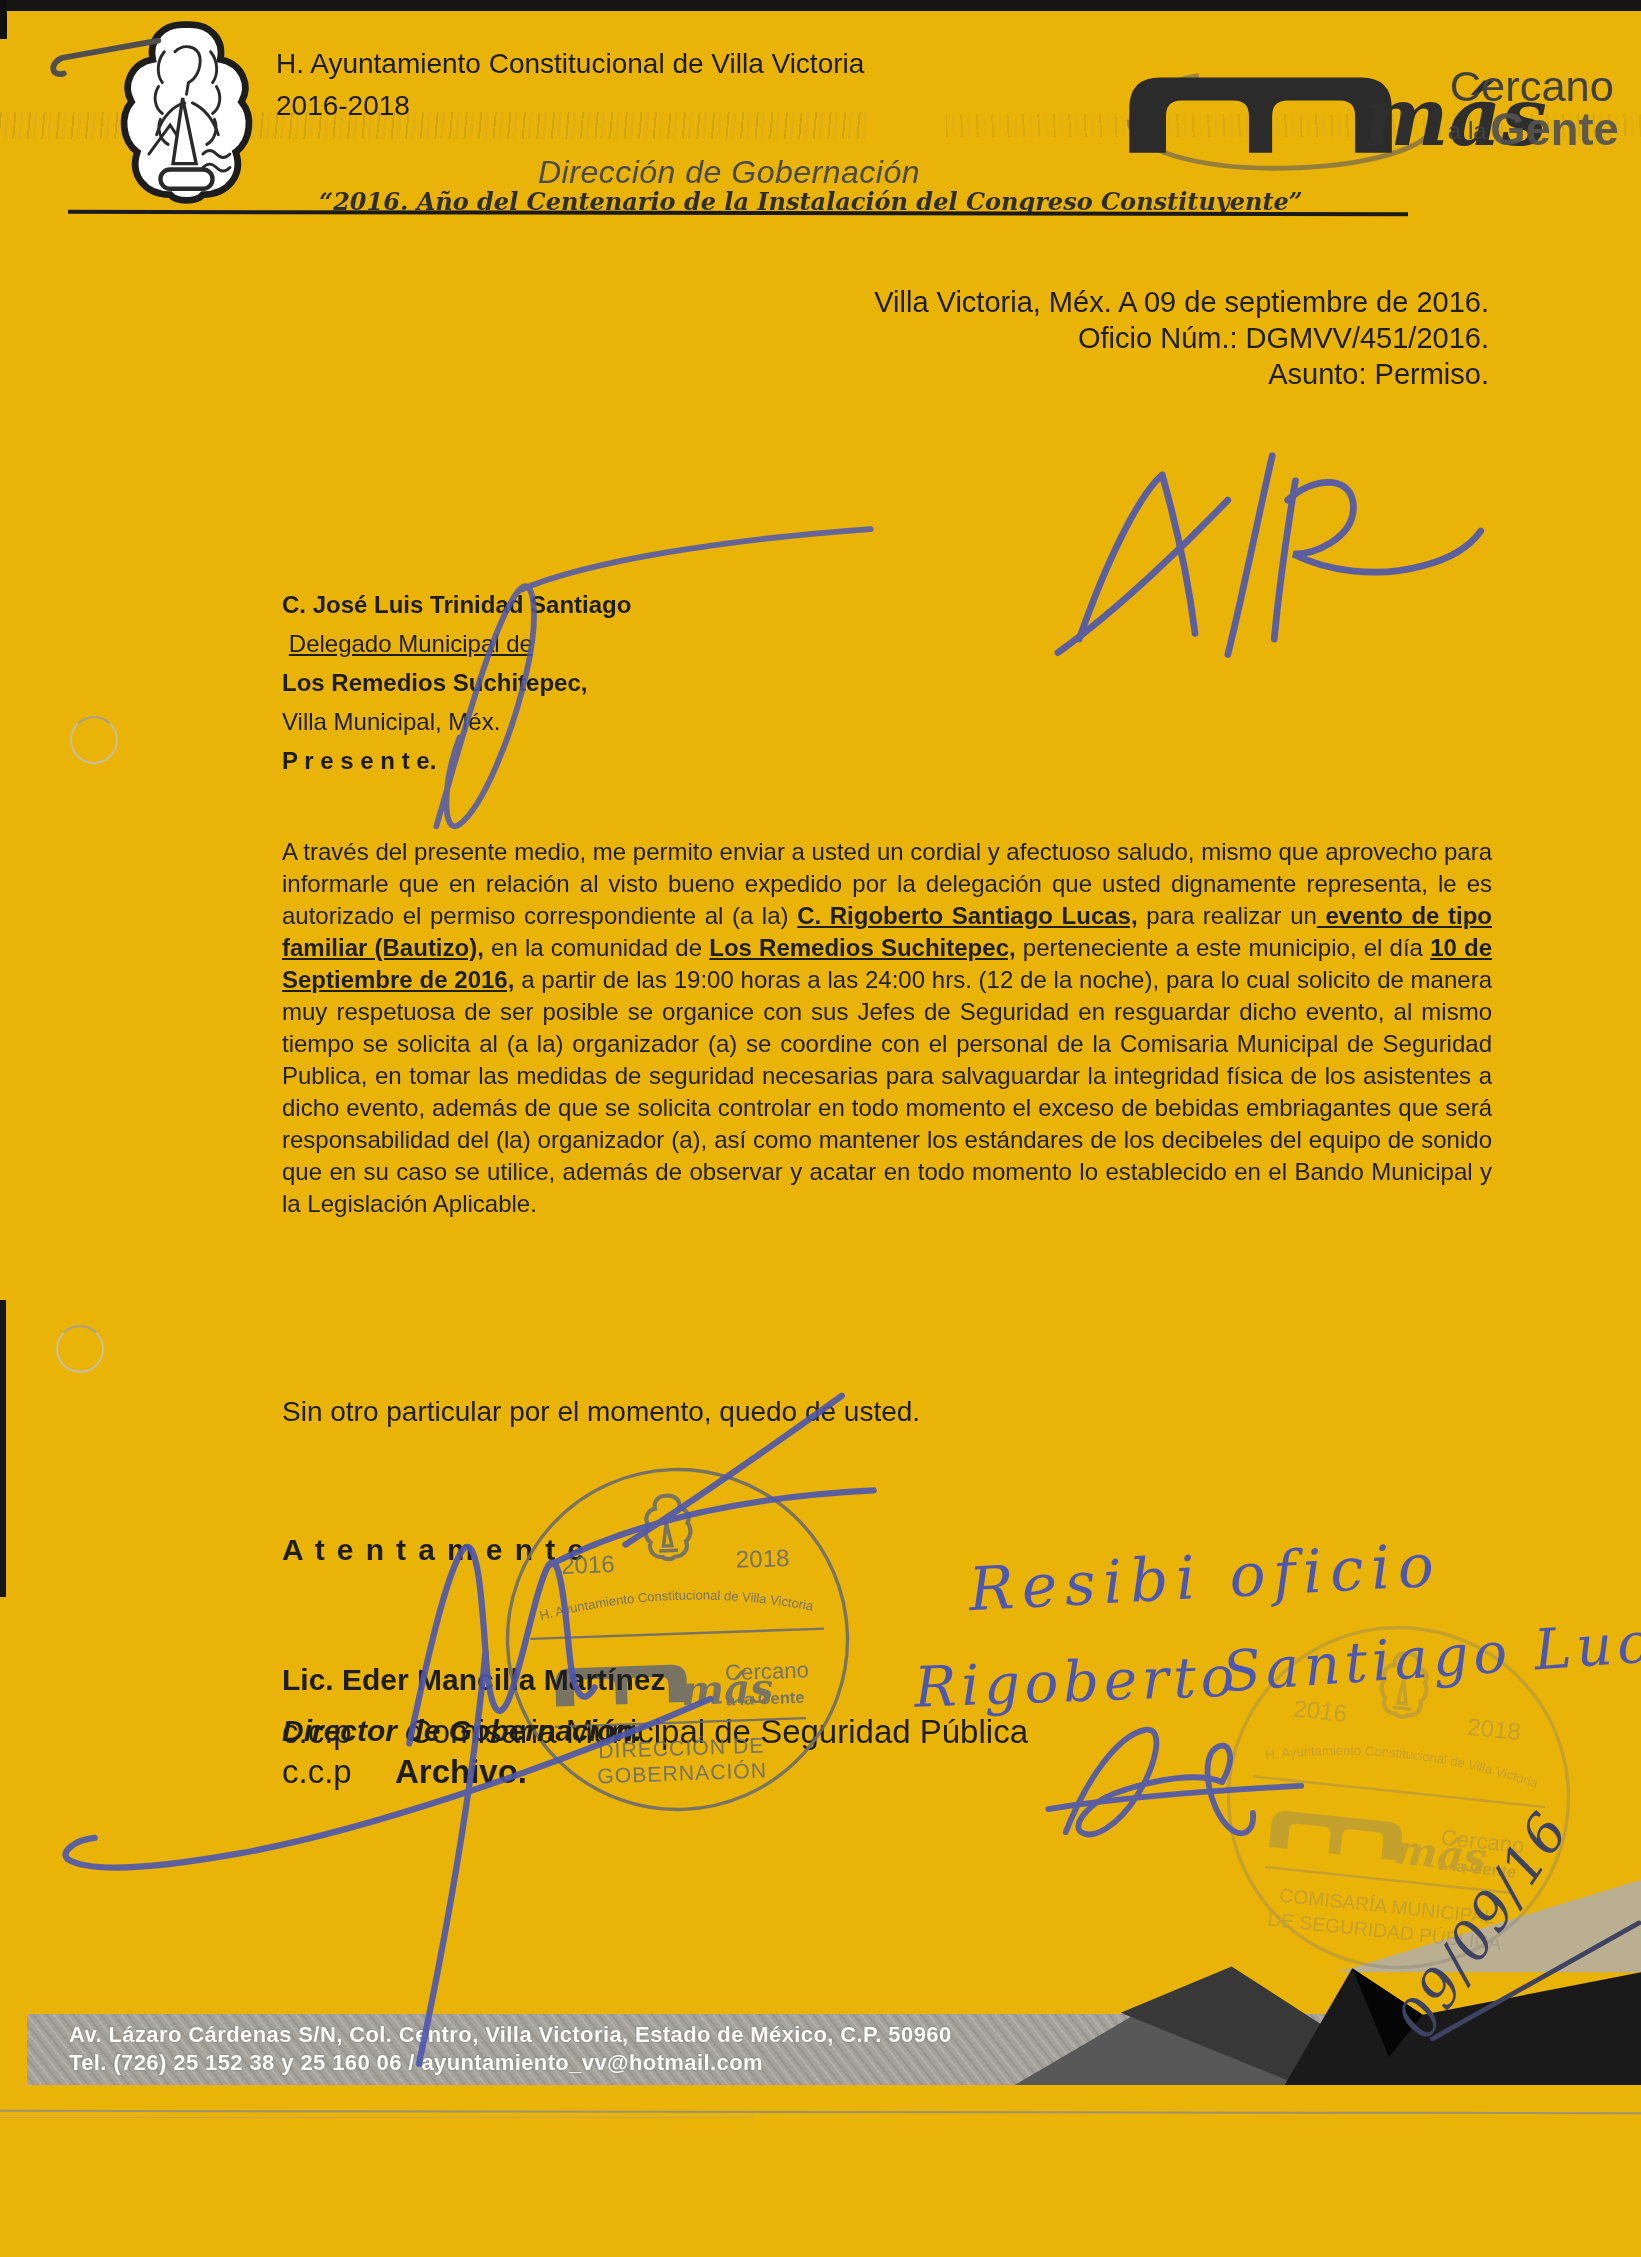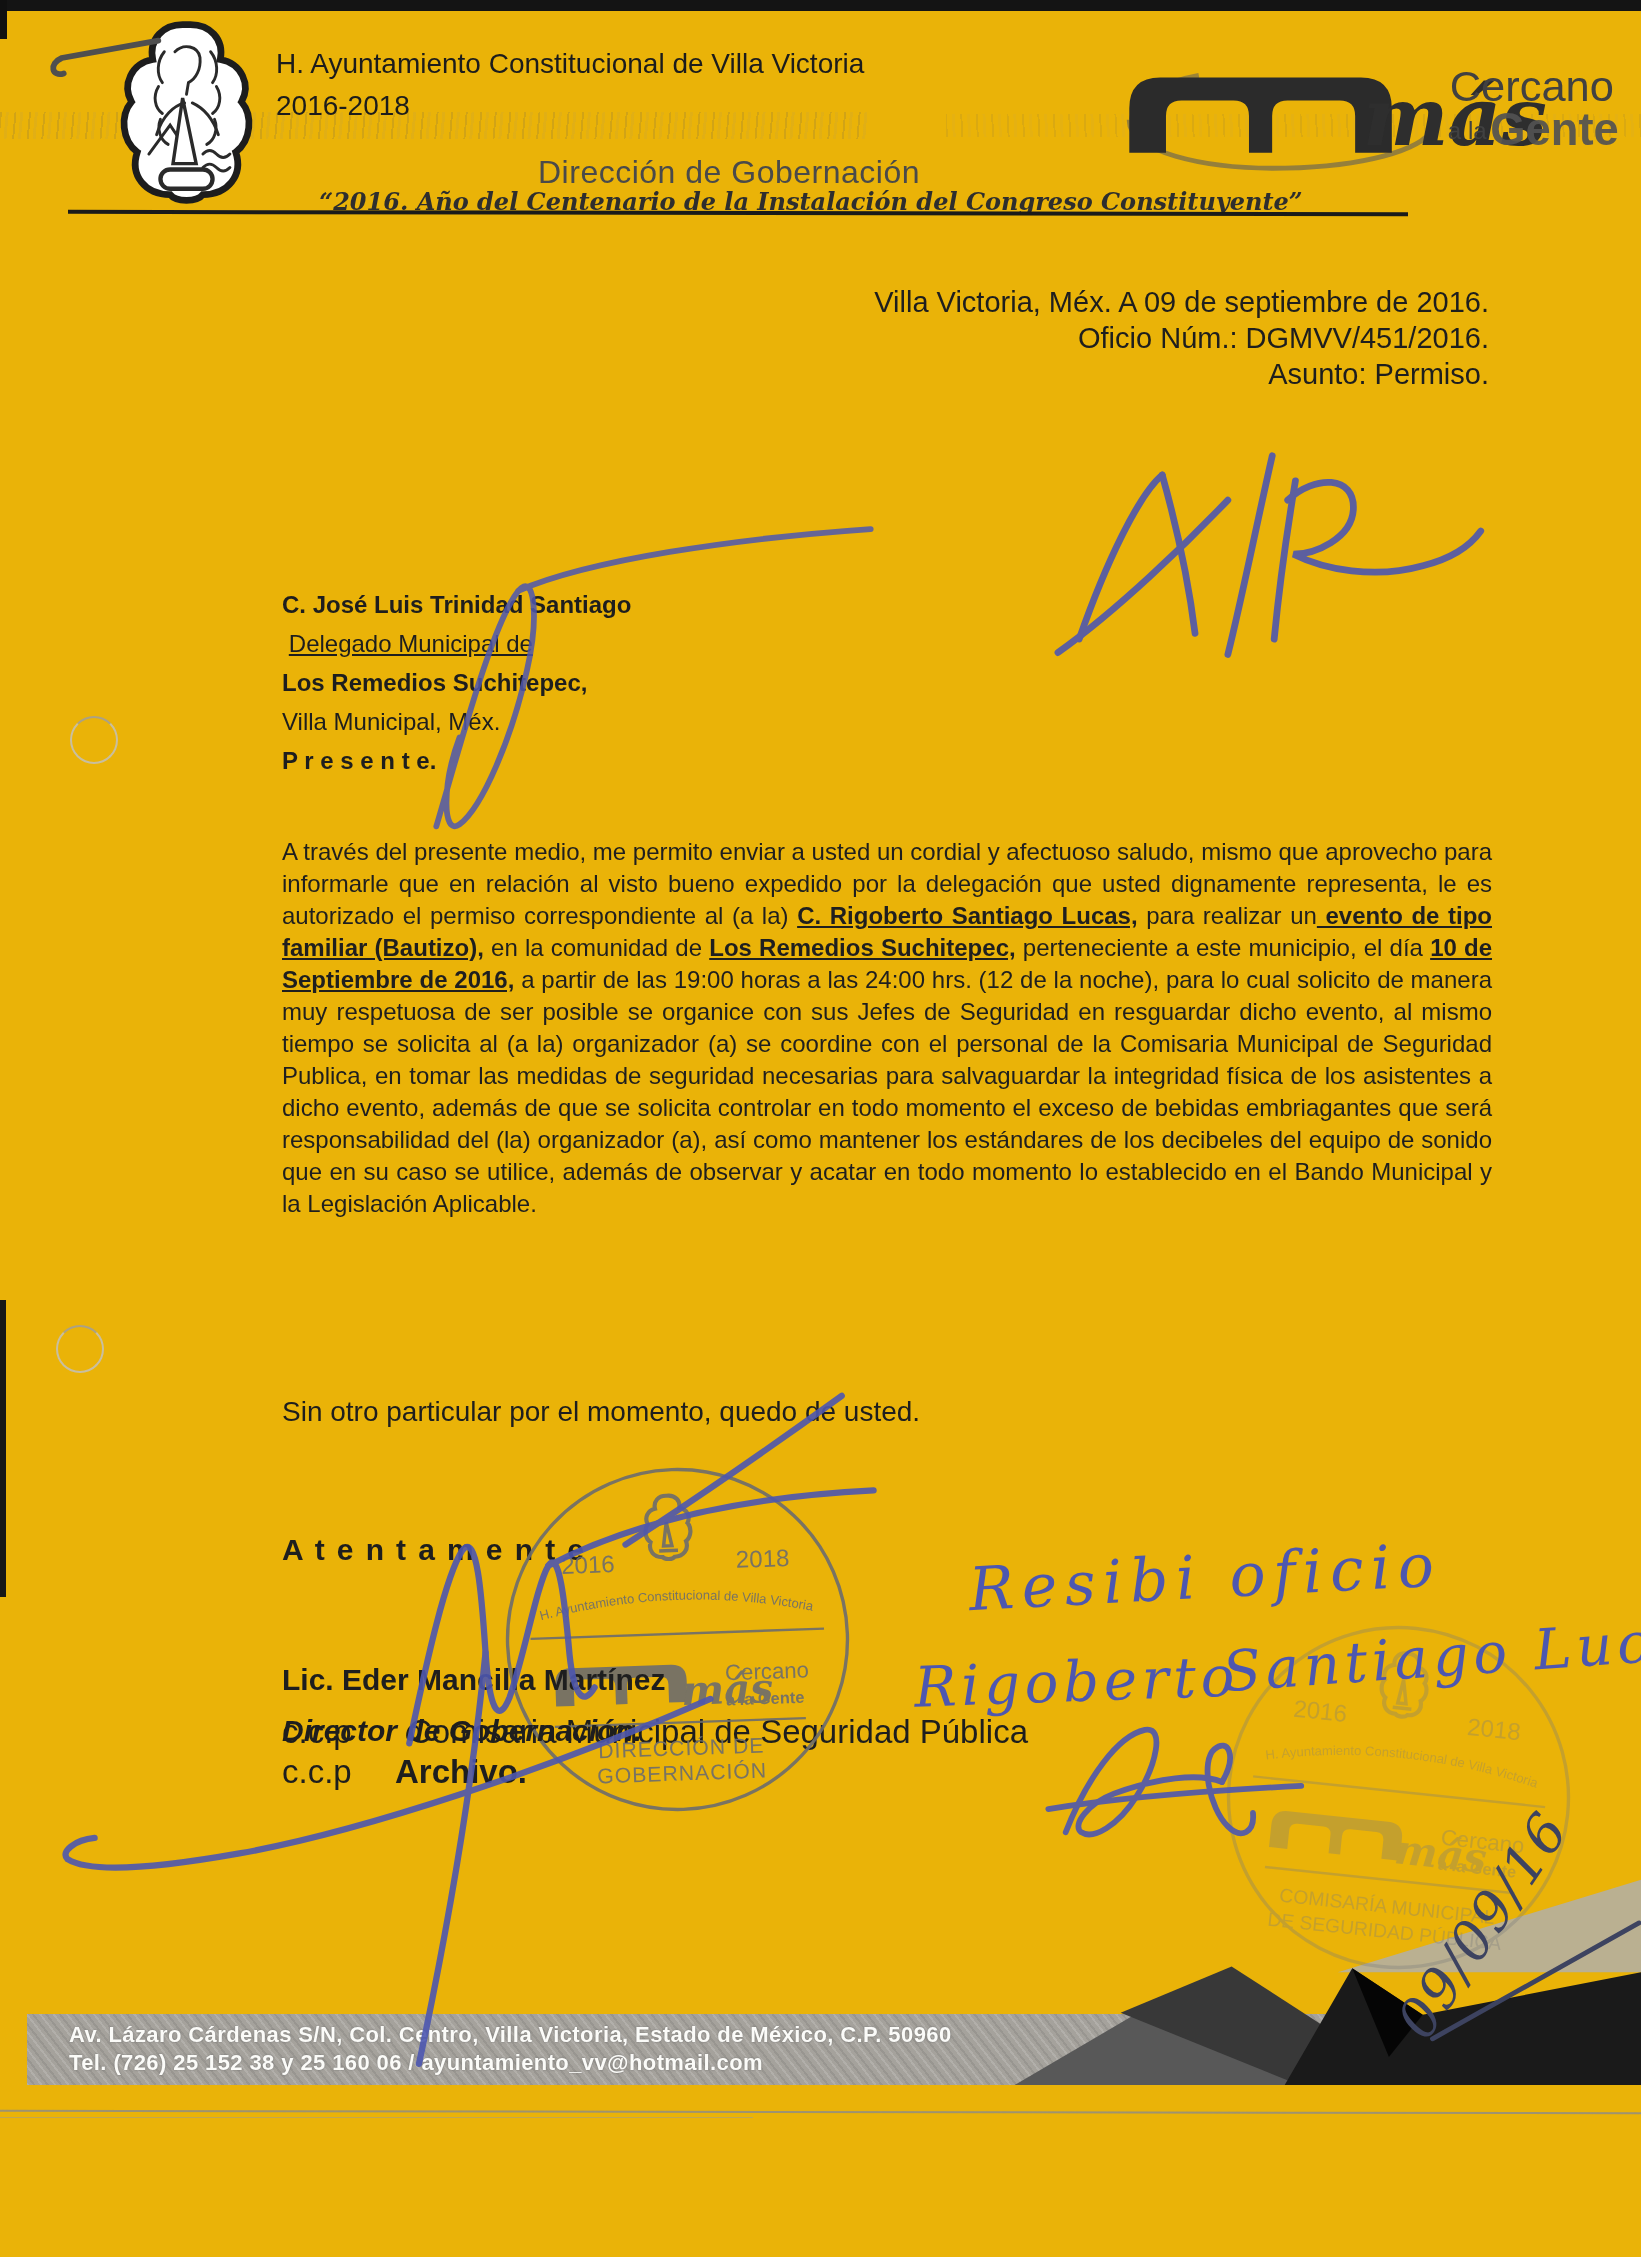--- a/index.html
+++ b/index.html
@@ -17,21 +17,21 @@
           background:repeating-linear-gradient(87deg,rgba(90,90,90,.35) 0 1.9px,transparent 1.9px 6.8px,rgba(150,150,150,.2) 6.8px 9.7px,transparent 9.7px 15.4px);}
   .holepunch{width:44px;height:44px;border-radius:50%;border:2.9px solid #c3c1bb;border-top-color:#a19f9a;
              opacity:.85;z-index:2;background:transparent;}
   .hp1{left:70px;top:716px;}
   .hp2{left:56px;top:1325px;}
   .scanline1{left:0;top:2111px;width:1641px;height:1.9px;background:#8b8b8b;opacity:.8;z-index:6;transform:rotate(.08deg);}
   .scanline2{left:0;top:2117px;width:753px;height:1px;background:#9a9a9a;opacity:.5;z-index:6;}
   
   .h-muni{left:276px;top:48px;font-size:28px;color:#1c1c1c;z-index:10;}
   .h-period{left:276px;top:90px;font-size:28px;color:#1c1c1c;z-index:10;}
-  .h-dept{left:538px;top:154px;font-size:32px;color:#4a4a4a;letter-spacing:0.5px;z-index:10;}
+  .h-dept{left:538px;top:154px;font-size:32px;color:#4a4a4a;letter-spacing:0.5px;z-index:10;font-style:italic;}
   .h-motto{left:0;top:187px;width:1622px;text-align:center;font-family:"DejaVu Serif",serif;
            font-style:italic;font-weight:bold;font-size:24px;color:#2e2e2e;z-index:10;}
   .rule{left:68px;top:211px;width:1340px;height:3.9px;background:#1a1a1a;z-index:10;transform:rotate(.1deg);}
   .crest{left:114px;top:17.4px;z-index:10;}
   .slogan-svg{left:1110px;top:27px;z-index:10;}
   
   .meta{right:152px;top:284px;text-align:right;font-weight:normal;font-size:29px;line-height:36px;z-index:10;}
   
   .recipient{left:282px;top:585px;font-size:24px;line-height:39px;z-index:10;}
   .recipient .b{font-weight:bold;}

